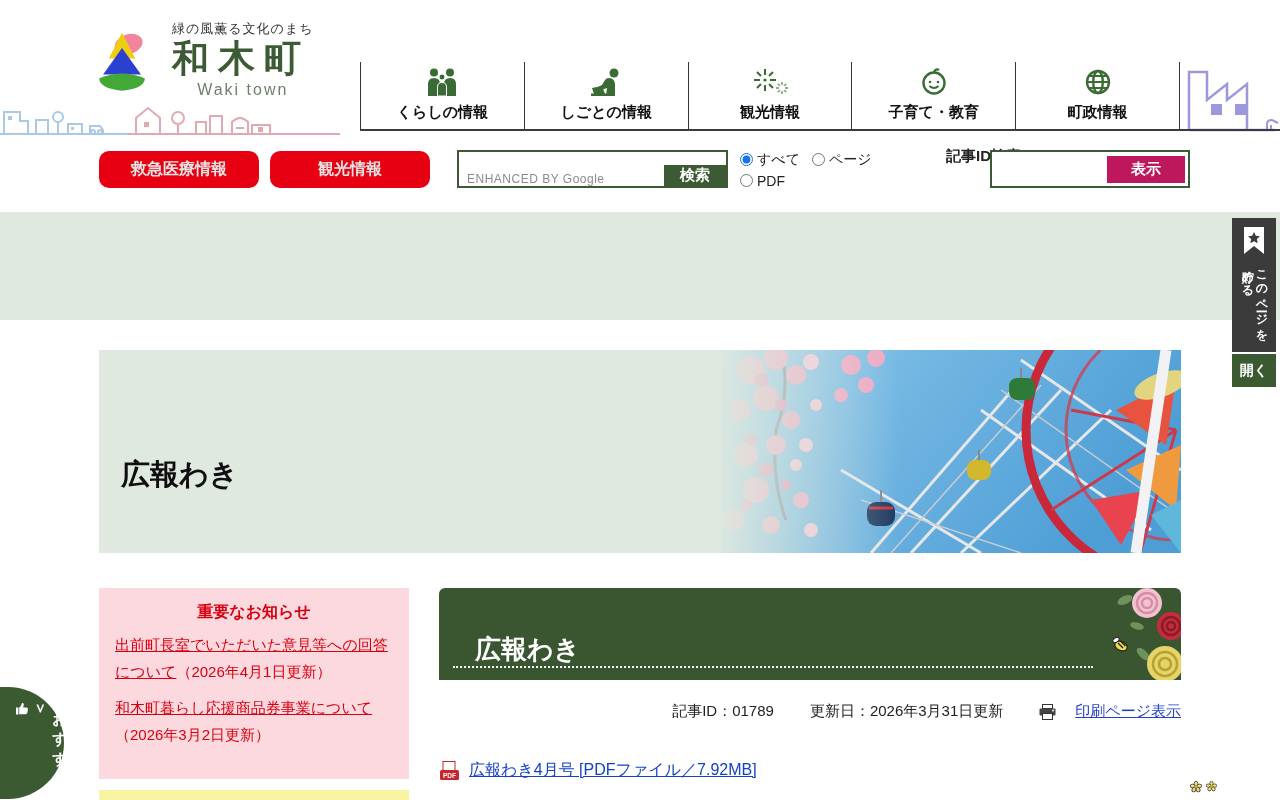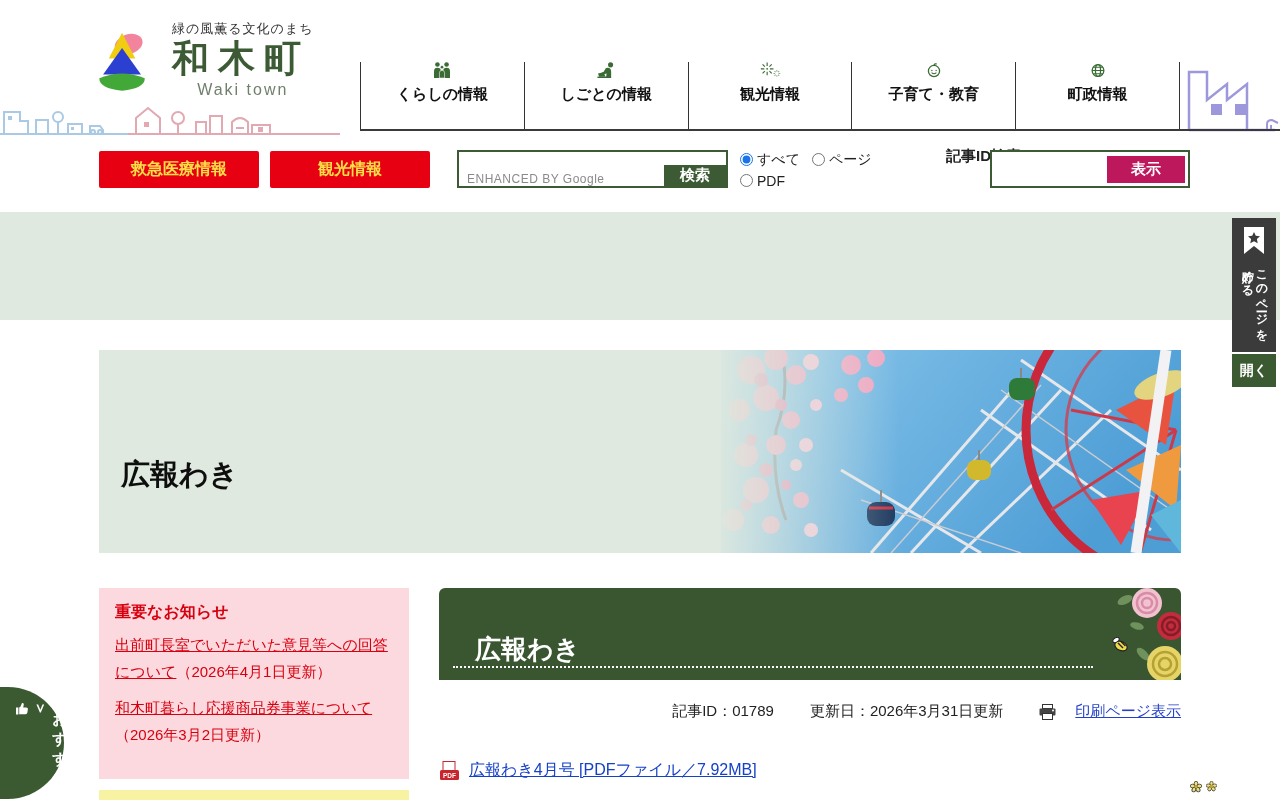--- a/index.html
+++ b/index.html
@@ -21,28 +21,28 @@
   .utility a { color:#222; text-decoration:underline; cursor:pointer; white-space:nowrap; }
   .u-plain { white-space:nowrap; }
   .u-btn { font-family:inherit; font-size:14px; border:1px solid #a9a9a9; border-radius:4px; background:#fff;
            color:#111; padding:4px 7px; cursor:pointer; white-space:nowrap; }
   .u-btn.bold { font-weight:bold; }
   .u-black { background:#000; color:#fff; border-color:#000; }
   .u-blue  { background:#0000dd; color:#ffee00; border-color:#0000dd; font-weight:bold; }
 
   .mainnav { position:absolute; left:360px; top:62px; width:820px; height:67px; display:flex; }
   .nav-item { flex:1; display:flex; flex-direction:column; align-items:center; justify-content:flex-end;
-              gap:7px; border-left:1px solid #333; padding-bottom:25px; cursor:pointer; }
+              gap:7px; border-left:1px solid #333; padding-bottom:7px; cursor:pointer; }
   .nav-item:last-child { border-right:1px solid #333; }
   .nav-label { font-size:15px; font-weight:bold; color:#111; white-space:nowrap; }
   .nav-underline { position:absolute; left:360px; top:129px; width:920px; height:2px; background:#3a3a3a; }
 
   
-  .btn-red { position:absolute; top:151px; width:160px; height:37px; background:#e60012; color:#fde047;
-             font-family:inherit; font-weight:bold; font-size:16px; border:none; border-radius:2px; cursor:pointer; }
+  .btn-red { position:absolute; top:151px; width:160px; height:37px; background:#e60012; color:#e5e5e5;
+             font-family:inherit; font-weight:bold; font-size:16px; border:none; border-radius:10px; cursor:pointer; }
   .btn-emergency { left:99px; } .btn-disaster { left:270px; }
   .gsearch { position:absolute; left:457px; top:150px; width:271px; height:38px; border:2px solid #3c5a33;
              background:#fff; display:flex;align-items:flex-end; }
   .gsearch input { flex:1; min-width:0; border:none; outline:none; padding:0 8px; font-size:12px; font-family:inherit; }
   .gsearch input::placeholder { color:#8a8a8a; letter-spacing:.5px; }
   .gsearch button { width:62px; background:#3c5a33; color:#fff; font-family:inherit; font-weight:bold;
                     font-size:15px; border:none; cursor:pointer; }
   .radios { position:absolute; left:740px; top:149px; width:140px; display:flex; flex-wrap:wrap;
             column-gap:12px; font-size:14px; align-items:center; }
   .radios label { display:flex; align-items:center; gap:4px; height:21px; cursor:pointer; }
@@ -65,21 +65,21 @@
   
   .hero { position:absolute; left:99px; top:350px; width:1082px; height:203px; background:#dfe9df; overflow:hidden; }
   .hero-art { position:absolute; right:0; top:0; }
   .hero-fade { position:absolute; right:0; top:0; width:470px; height:203px;
                background:linear-gradient(90deg,#dfe9df 0%, rgba(223,233,223,0) 40%); }
   .hero-title { position:absolute; left:22px; top:86px; font-size:29px; font-weight:bold; color:#0e0e0e; }
 
   
   .notice-box { position:absolute; left:99px; top:588px; width:310px; height:191px; background:#fcd9df;
                 padding:14px 16px 10px; }
-  .notice-title { color:#d7000f; font-weight:bold; font-size:16px; text-align:left; margin-bottom:8px; }
+  .notice-title { color:#d7000f; font-weight:bold; font-size:16px; text-align:center; margin-bottom:8px; }
   .notice-item { color:#d7000f; font-size:15px; line-height:1.8; margin-bottom:9px; }
   .notice-item a { color:#d7000f; text-decoration:underline; cursor:pointer; }
   .yellow-box { position:absolute; left:99px; top:790px; width:310px; height:10px; background:#f8f3a2; }
 
   
   .article-head { position:absolute; left:439px; top:588px; width:742px; height:92px; background:#3a5631;
                   border-radius:6px 6px 0 0; overflow:hidden; }
   .article-title { position:absolute; left:36px; top:22px; font-size:26px; font-weight:bold; color:#fff; }
   .dotline { position:absolute; left:14px; top:78px; width:640px; border-top:2px dotted #fff; }
   .roses { position:absolute; right:0; top:0; }

